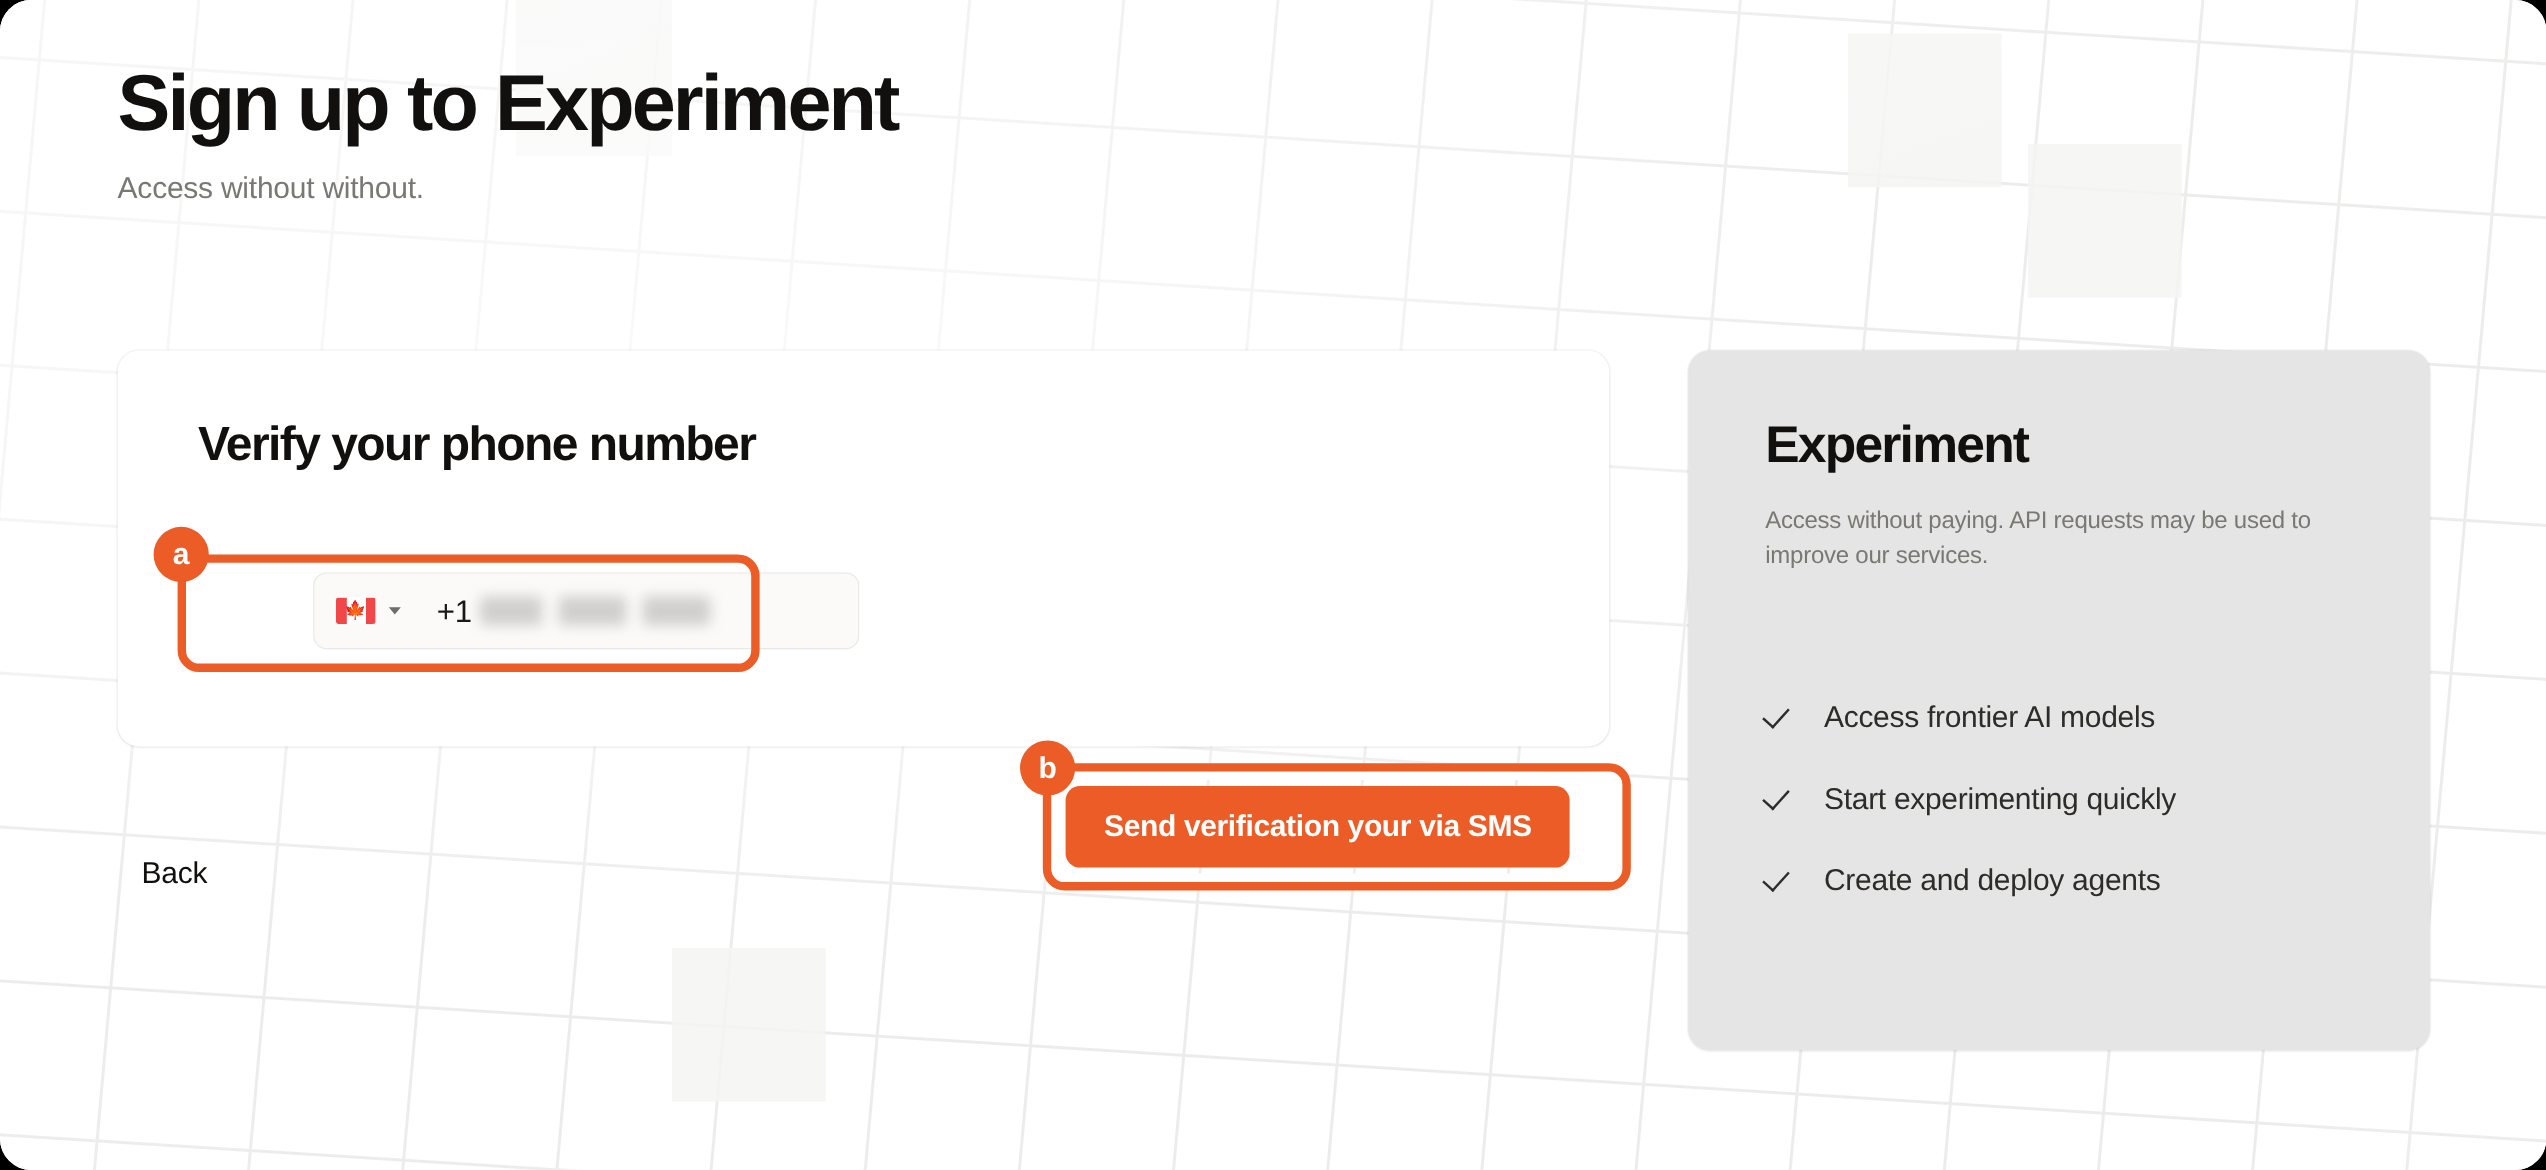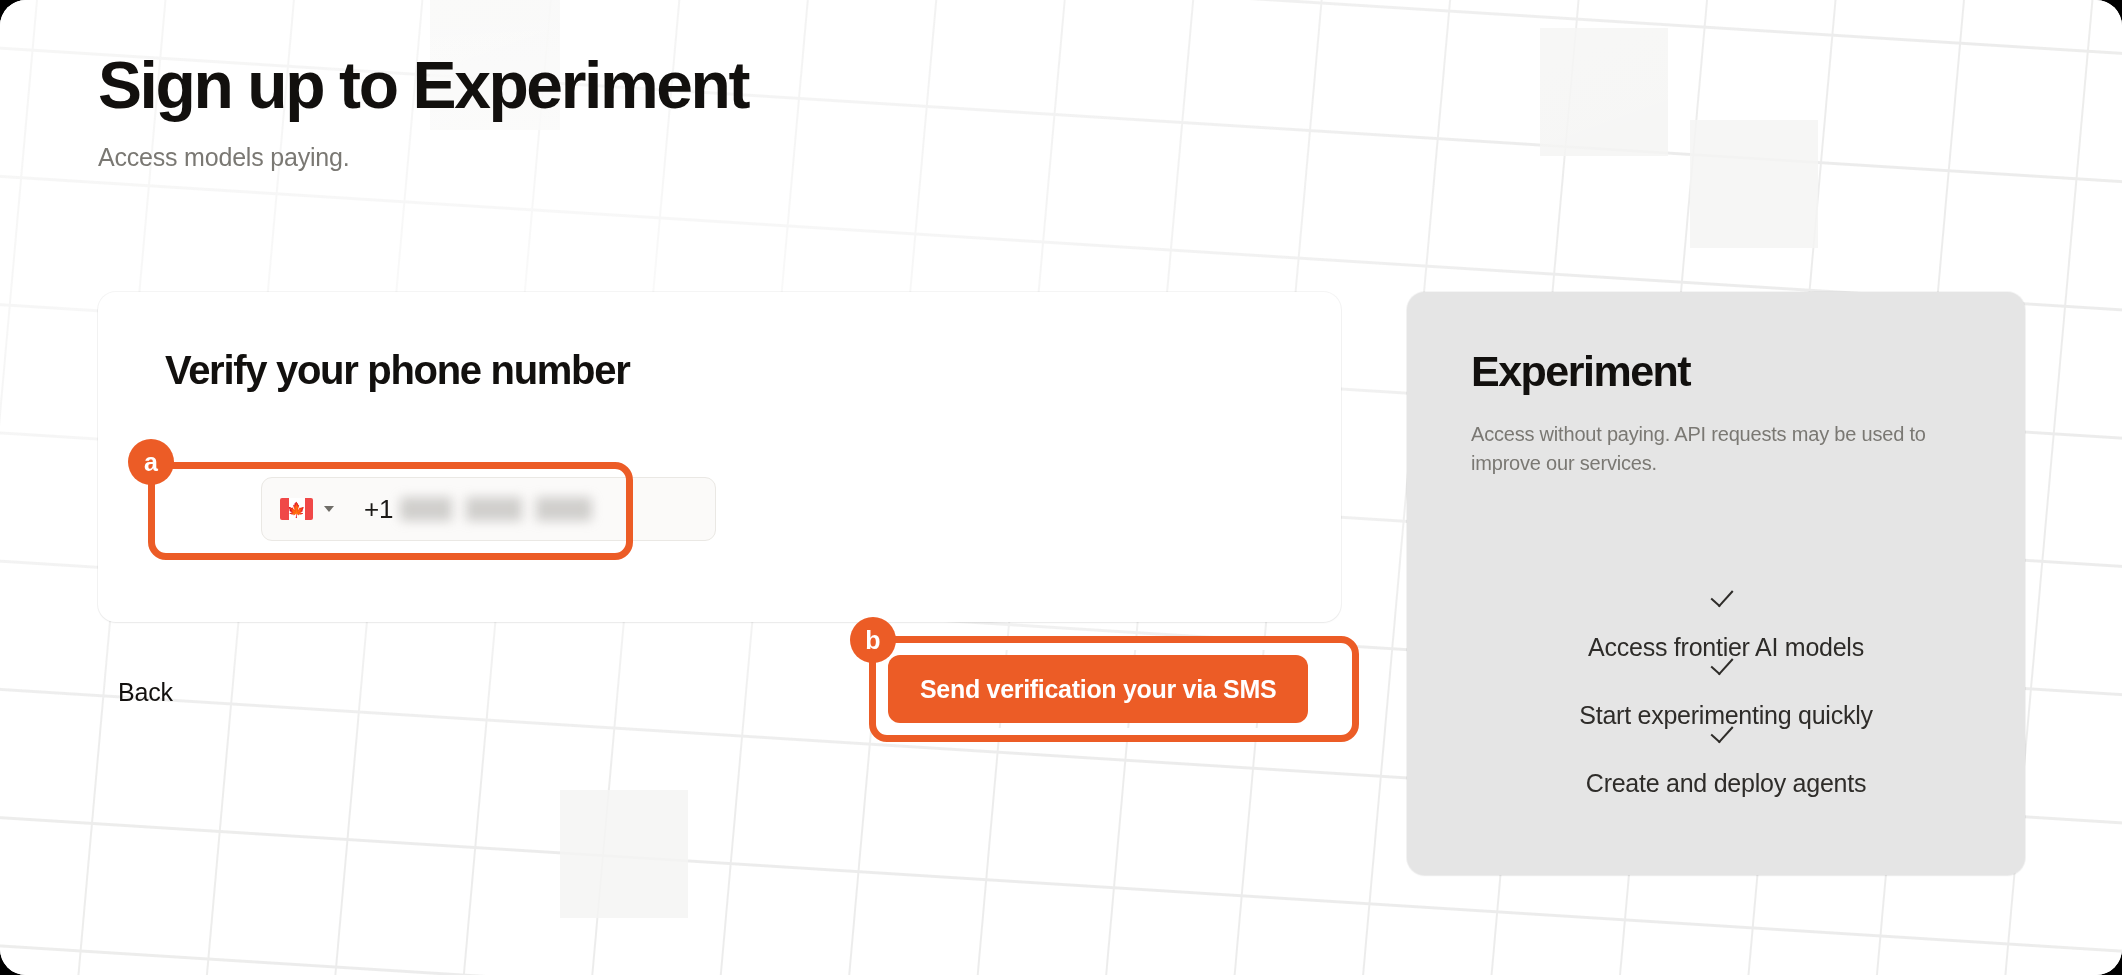--- a/index.html
+++ b/index.html
@@ -167,21 +167,21 @@
       rgba(150,148,144,.42) 66px 122px,
       rgba(255,255,255,0) 122px 136px,
       rgba(150,148,144,.42) 136px 192px);
     filter: blur(5.5px);
   }
 
   
   .back-link {
     position: absolute;
     left: 118px;
-    top: 678px;
+    top: 714px;
     font-size: 25px;
     color: #12100e;
     letter-spacing: -0.2px;
     z-index: 3;
     cursor: pointer;
   }
   .submit-btn {
     position: absolute;
     left: 888px;
     top: 655px;
@@ -261,24 +261,22 @@
     letter-spacing: -0.2px;
   }
   .feature-list {
     position: absolute;
     left: 64px; top: 292px;
     width: 510px;
     list-style: none;
   }
   .feature-item {
     display: flex;
-    align-items: center;
     height: 68px;
     gap: 23px;
-    flex-direction: column;
   }
   .check-icon {
     flex: 0 0 auto;
     width: 26px; height: 26px;
     position: relative;
   }
   .check-icon::after {
     content: "";
     position: absolute;
     left: 3px; top: 1px;
@@ -303,21 +301,21 @@
     <div class="bg-grid"></div>
     <div class="bg-blotch" style="left:430px;top:0px;width:130px;height:130px;"></div>
     <div class="bg-blotch" style="left:1540px;top:28px;width:128px;height:128px;"></div>
     <div class="bg-blotch" style="left:560px;top:790px;width:128px;height:128px;"></div>
     <div class="bg-blotch" style="left:1690px;top:120px;width:128px;height:128px;"></div>
     <div class="bg-vignette"></div>
   </div>
 
   <div class="header">
     <h1 class="page-title">Sign up to Experiment</h1>
-    <div class="page-subtitle">Access models paying.</div>
+    <div class="page-subtitle">Access without without.</div>
   </div>
 
   <div class="main-card">
     <div class="card-heading">Verify your phone number</div>
 
     <div class="phone-field">
       <span class="flag">
         <span class="bar-l"></span>
         <span class="bar-r"></span>
         <span class="leaf">🍁</span>

